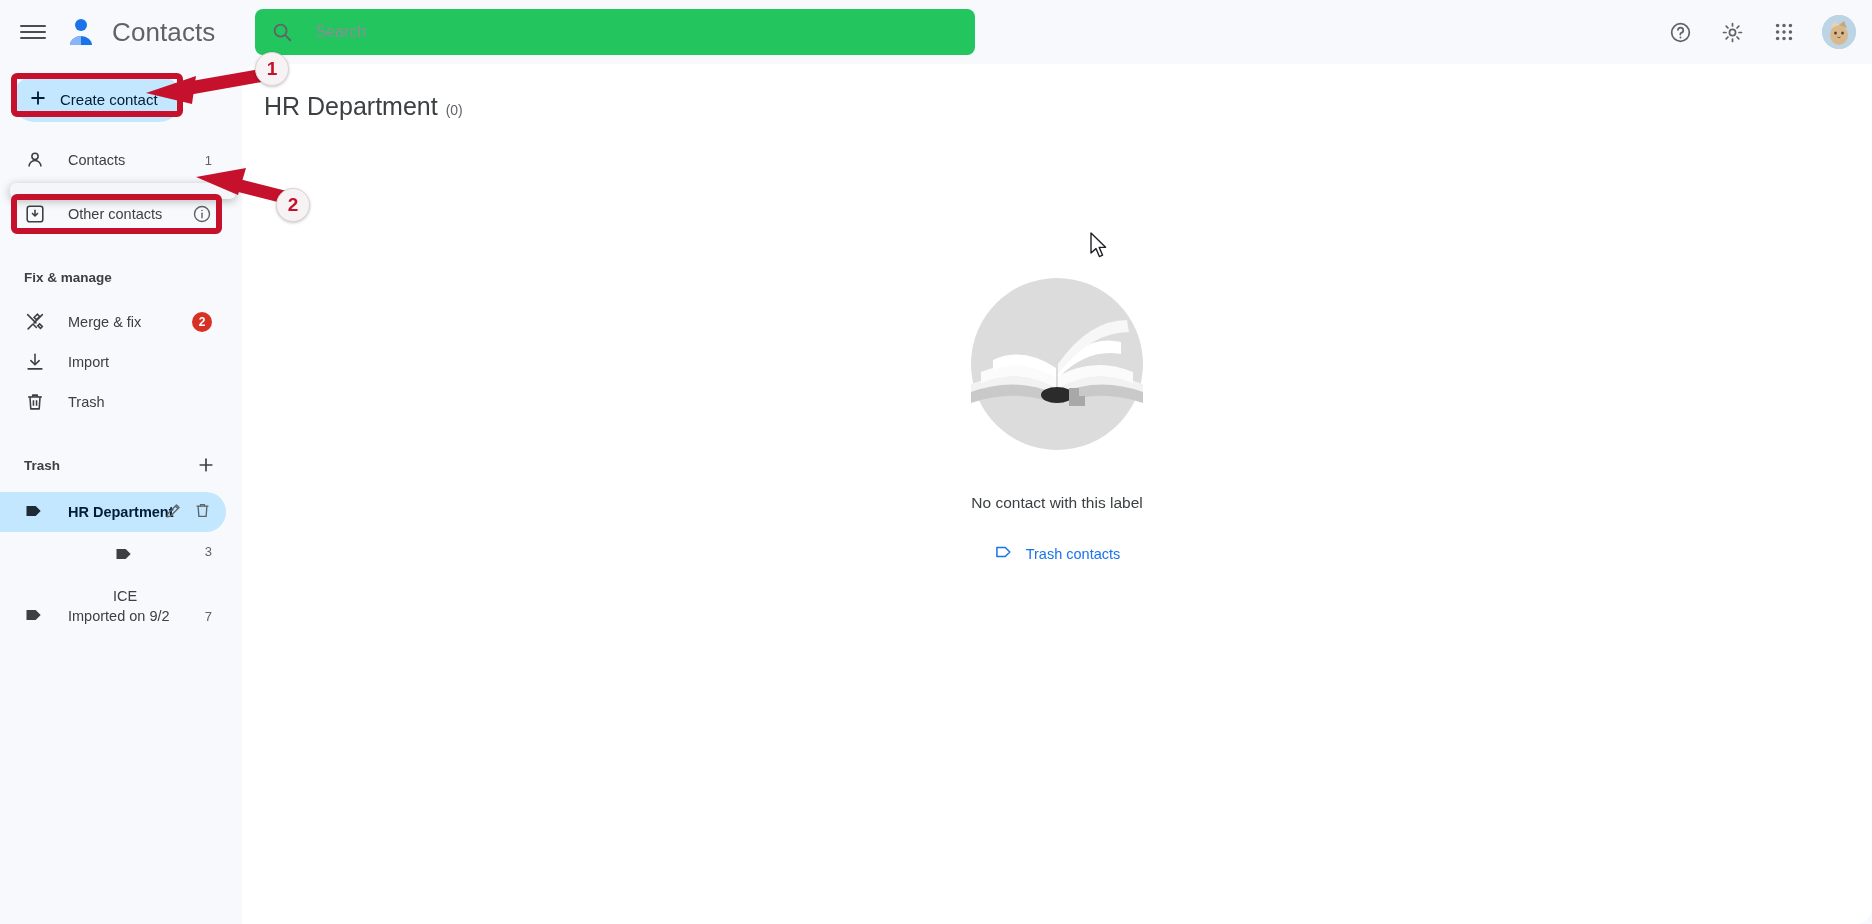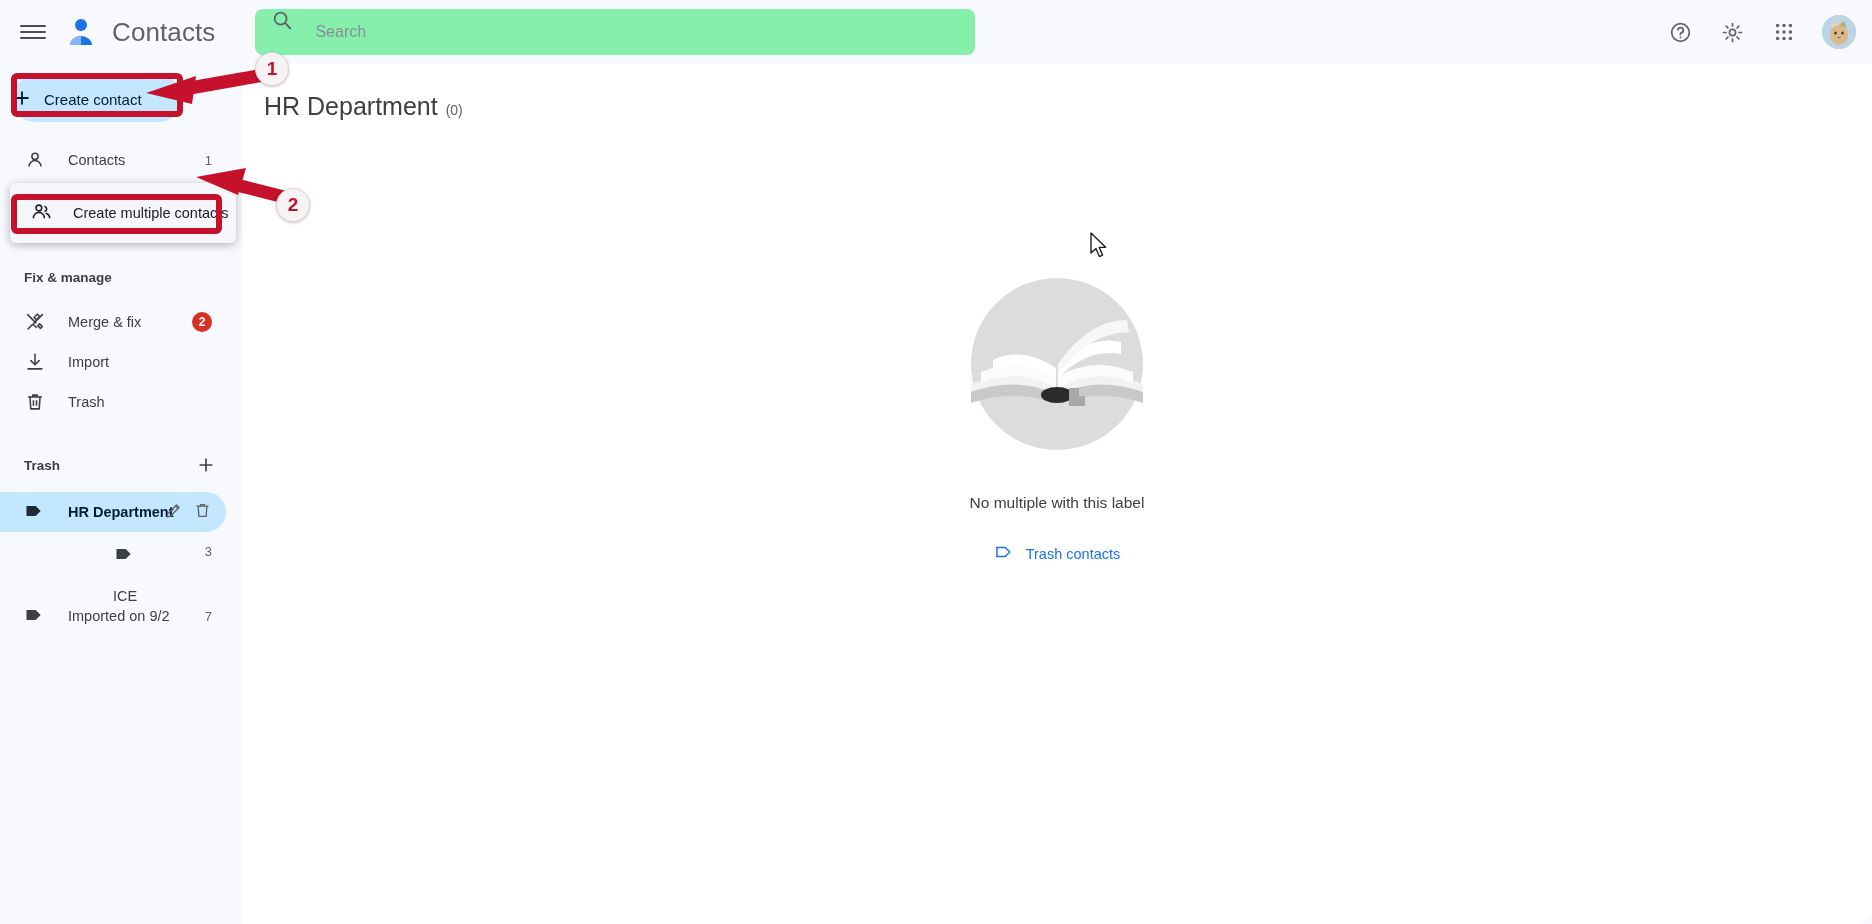--- a/index.html
+++ b/index.html
@@ -26,23 +26,23 @@
   .hamburger span { display: block; height: 2px; background: #4a4e53; border-radius: 2px; }
   .brand { display: flex; align-items: center; gap: 14px; cursor: pointer; }
   .brand-logo { width: 34px; height: 34px; position: relative; }
   .brand-title {
     font-size: 26px; color: #5f6368; letter-spacing: .1px;
     font-family: "Liberation Sans", sans-serif;
   }
   .searchwrap {
     margin-left: 40px;
     width: 720px; height: 46px;
-    background: #86efac;
+    background: #22c55e;
     border-radius: 8px;
-    display: flex; 
+    display: flex; align-items: center;
     padding: 0 16px;
     cursor: text;
   }
   .search-icon { width: 22px; height: 22px; margin-right: 22px; flex: none; }
   .search-input {
     border: none; outline: none; background: transparent;
     font-size: 16px; color: #3c4043; width: 100%;
     font-family: "Liberation Sans", sans-serif;
   }
   .search-input::placeholder { color: #8a8f95; }
@@ -67,21 +67,21 @@
     width: 242px; height: 860px;
     background: #f8f9fd;
     padding-top: 12px;
   }
   .create-btn {
     margin-left: 12px;
     width: 170px; height: 46px;
     background: #c2e7ff;
     border: none; border-radius: 24px;
     display: flex; align-items: center;
-    gap: 12px;
+    padding-left: 16px; gap: 12px;
     cursor: pointer;
     font-size: 15px; color: #001d35;
     font-family: "Liberation Sans", sans-serif;
     text-align: center;
   }
   .nav-item {
     height: 40px; margin-right: 16px;
     display: flex; align-items: center;
     border-radius: 0 20px 20px 0;
     padding-left: 24px; gap: 22px;
@@ -404,44 +404,33 @@
           <path d="M176 108 Q138 92 101 112 L101 124 Q138 104 176 119 Z" fill="#fbfbfb"></path>
           <path d="M36 96 Q66 82 99 104 L99 114 Q66 94 36 106 Z" fill="#ffffff"></path>
           <path d="M164 78 Q130 70 101 104 L101 114 Q130 84 164 90 Z" fill="#ffffff"></path>
           <path d="M170 56 Q132 56 101 100 L101 110 Q134 68 172 68 Z" fill="#f7f7f7"></path>
           <path d="M14 128 Q58 112 99 130 L99 140 Q58 124 14 139 Z" fill="#c9c9c9"></path>
           <path d="M186 128 Q142 112 101 130 L101 140 Q142 124 186 139 Z" fill="#c9c9c9"></path>
           <ellipse cx="100" cy="131" rx="16" ry="8" fill="#2b2b2b"></ellipse>
           <path d="M112 124 h10 v8 h6 v10 h-16 z" fill="#a8a8a8"></path>
         </svg>
       </div>
-      <div class="empty-text">No multiple with this label</div>
+      <div class="empty-text">No contact with this label</div>
       <div class="empty-link">
         <span>
           <svg width="20" height="20" viewBox="0 0 24 24" fill="none" stroke="#1a73e8" stroke-width="1.8" stroke-linejoin="round">
             <path d="M3.5 6.5h10l5.5 5.5-5.5 5.5h-10z"></path>
           </svg>
         </span>
         <span>Trash contacts</span>
       </div>
     </div>
   </div>
 
   <div class="menu">
-    <div class="menu-item">
-      <span>
-        <svg width="23" height="21" viewBox="0 0 26 24" fill="none" stroke="#202124" stroke-width="1.8">
-          <circle cx="10" cy="8" r="3.3"></circle>
-            <path d="M3.8 19.2a6.2 6.2 0 0 1 12.4 0" stroke-linecap="round"></path>
-          <path d="M17 6.2a3 3 0 0 1 0 5.6" stroke-linecap="round"></path>
-          <path d="M18.4 14.2a5.6 5.6 0 0 1 4 5" stroke-linecap="round"></path>
-        </svg>
-      </span>
-      <span>Create multiple contacts</span>
-    </div>
   </div>
 
   <div class="anno-layer">
     <svg width="1872" height="924" style="position:absolute;inset:0;">
 
       <g>
         <path d="M264 75 L190 88" stroke="#c5112b" stroke-width="13" stroke-linecap="butt"></path>
         <path d="M146 93 L196 76 L192 104 Z" fill="#c5112b"></path>
       </g>
 

